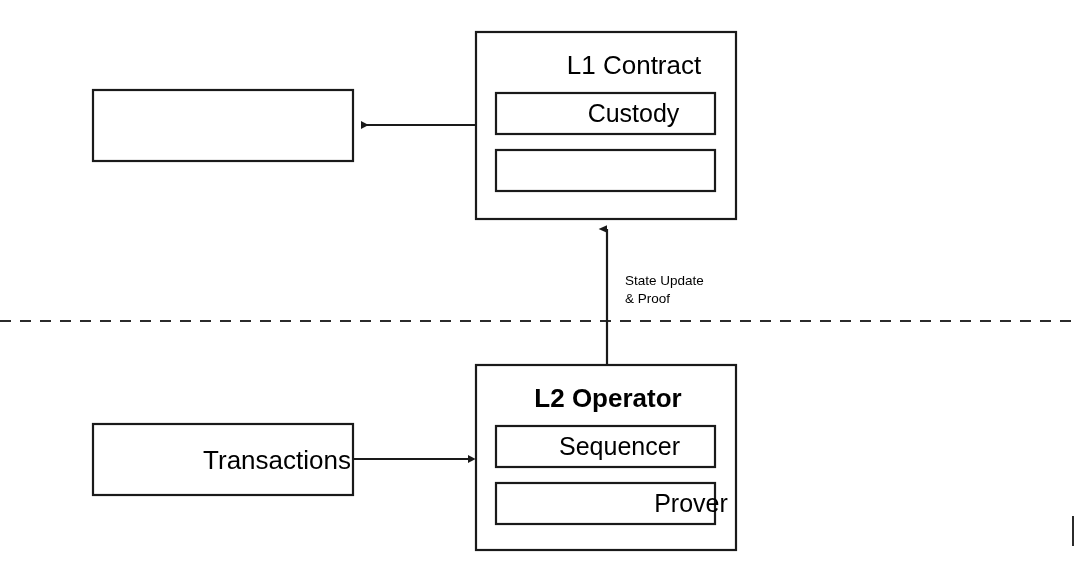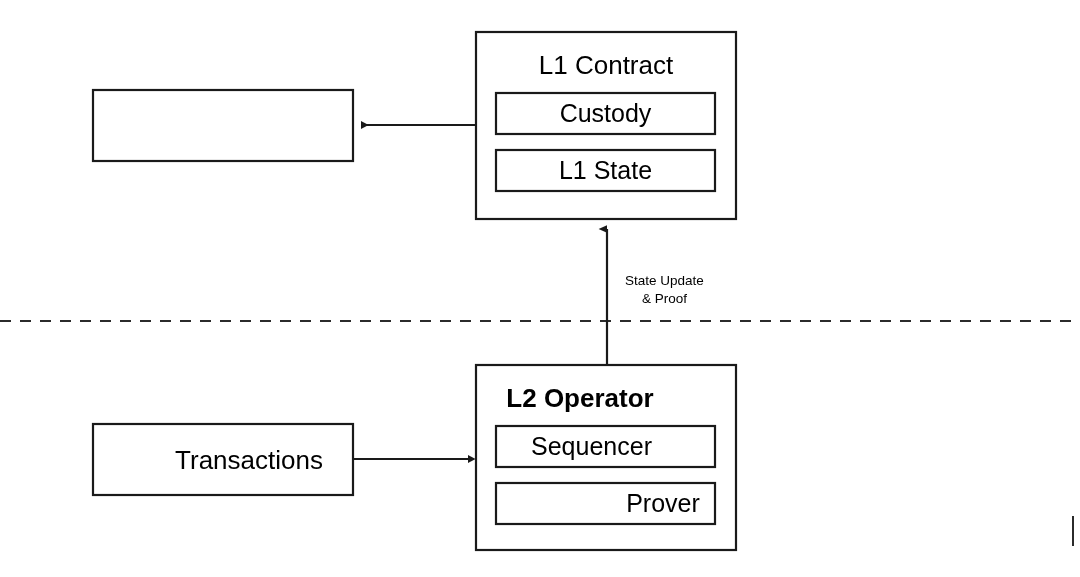--- a/index.html
+++ b/index.html
@@ -24,40 +24,41 @@
     width: 1080px;
     height: 577px;
   }
   .node-label {
     position: absolute;
     text-align: center;
     color: #000000;
     font-family: "Liberation Sans", sans-serif;
     white-space: nowrap;
     line-height: 1;
+    margin-left: 28px;
   }
   
   .container-title {
     font-size: 26px;
   }
   
   .plain-box-label {
     font-size: 26px;
   }
   
   .sub-box-label {
     font-size: 25px;
   }
   .edge-label {
     position: absolute;
     font-size: 13.5px;
     line-height: 1.32;
     color: #000000;
     font-family: "Liberation Sans", sans-serif;
-    text-align: center;
+    text-align: left;
     white-space: pre-line;
   }
 </style>
 </head>
 <body>
 
 <div id="canvas">
 
   <svg id="diagram-svg" viewBox="0 0 1080 577" xmlns="http://www.w3.org/2000/svg">
     <defs>
@@ -96,21 +97,20 @@
 
     <line x1="607" y1="365" x2="607" y2="229" stroke="#1a1a1a" stroke-width="2.2" marker-end="url(#arrow-up)"></line>
 
     <line x1="1073" y1="516" x2="1073" y2="546" stroke="#2b2b2b" stroke-width="2"></line>
   </svg>
 
   <div class="node-label container-title" style="left:476px; top:52px; width:260px;">L1 Contract</div>
 
   <div class="node-label sub-box-label" style="left:496px; top:101px; width:219px;">Custody</div>
 
-  <div class="node-label sub-box-label" style="left:496px; top:158px; width:219px;">L1 State</div>
 
   <div class="node-label container-title" style="left:476px; top:385px; width:208px;font-weight:bold;">L2 Operator</div>
 
   <div class="node-label sub-box-label" style="left:496px; top:434px; width:191px;">Sequencer</div>
 
   <div class="node-label sub-box-label" style="left:496px; top:491px; width:262px;padding-left:36px;">Prover</div>
 
 
   <div class="node-label plain-box-label" style="left:93px; top:447px; width:312px;">Transactions</div>
 

